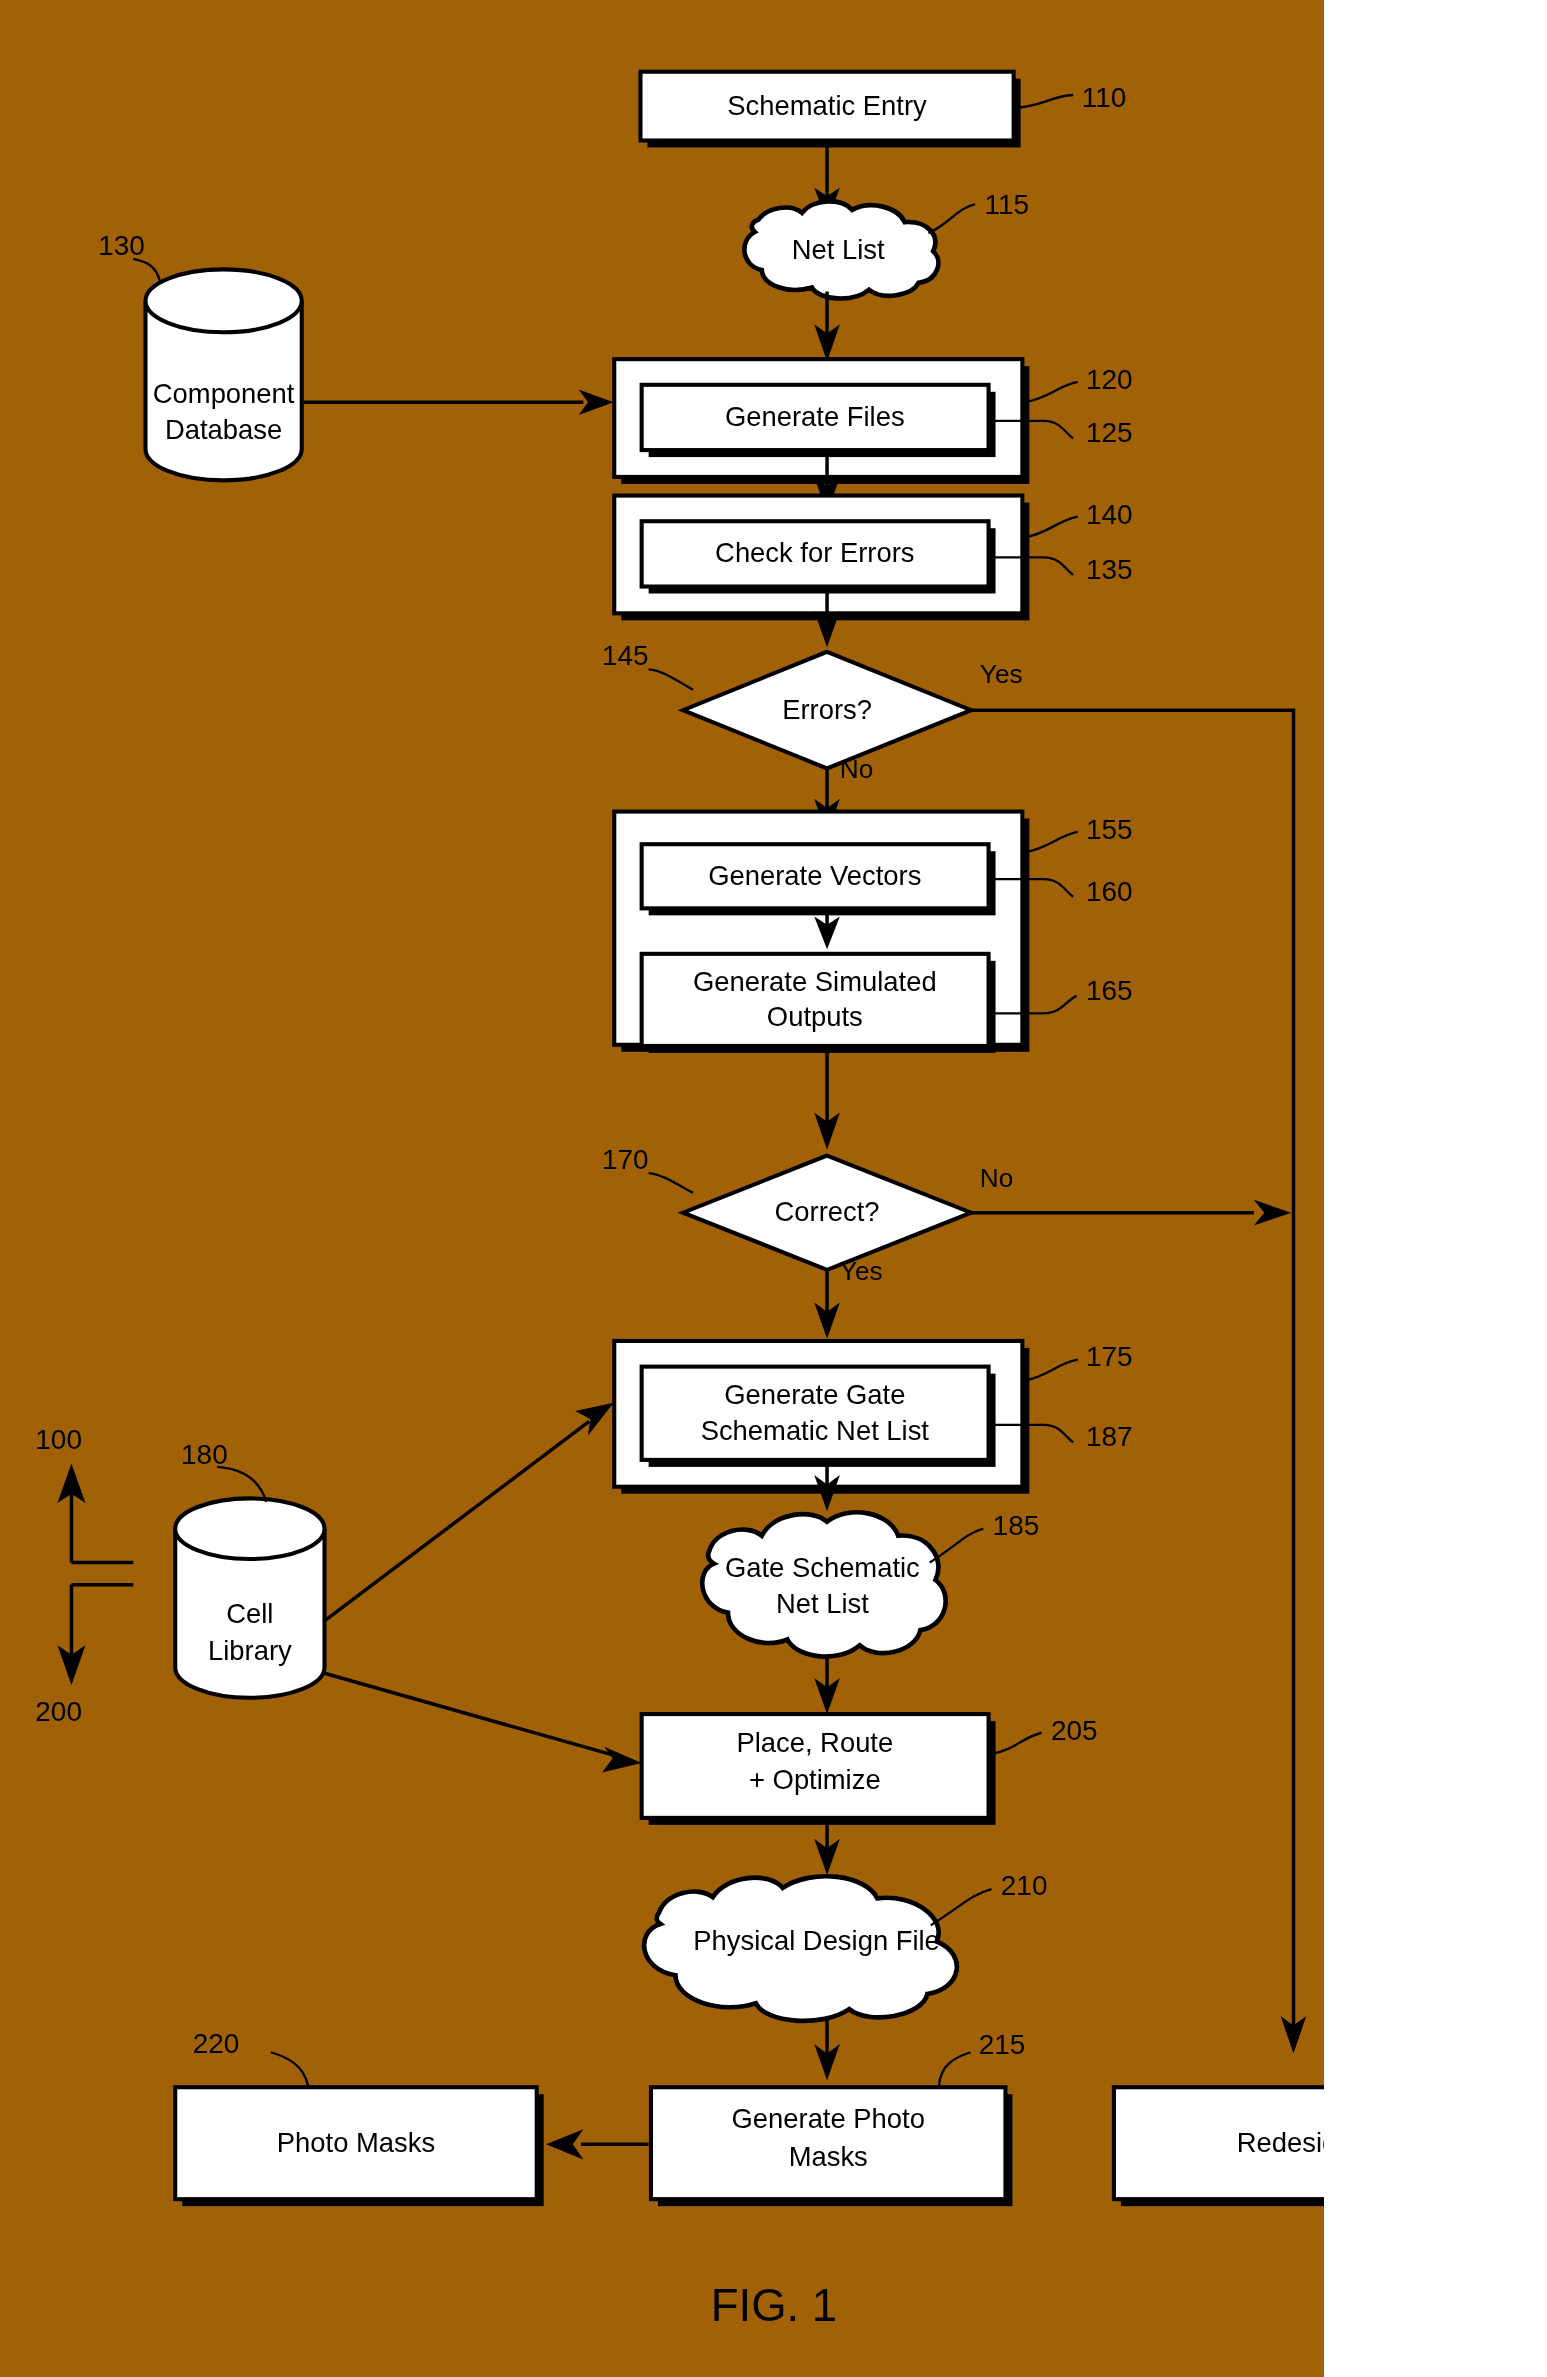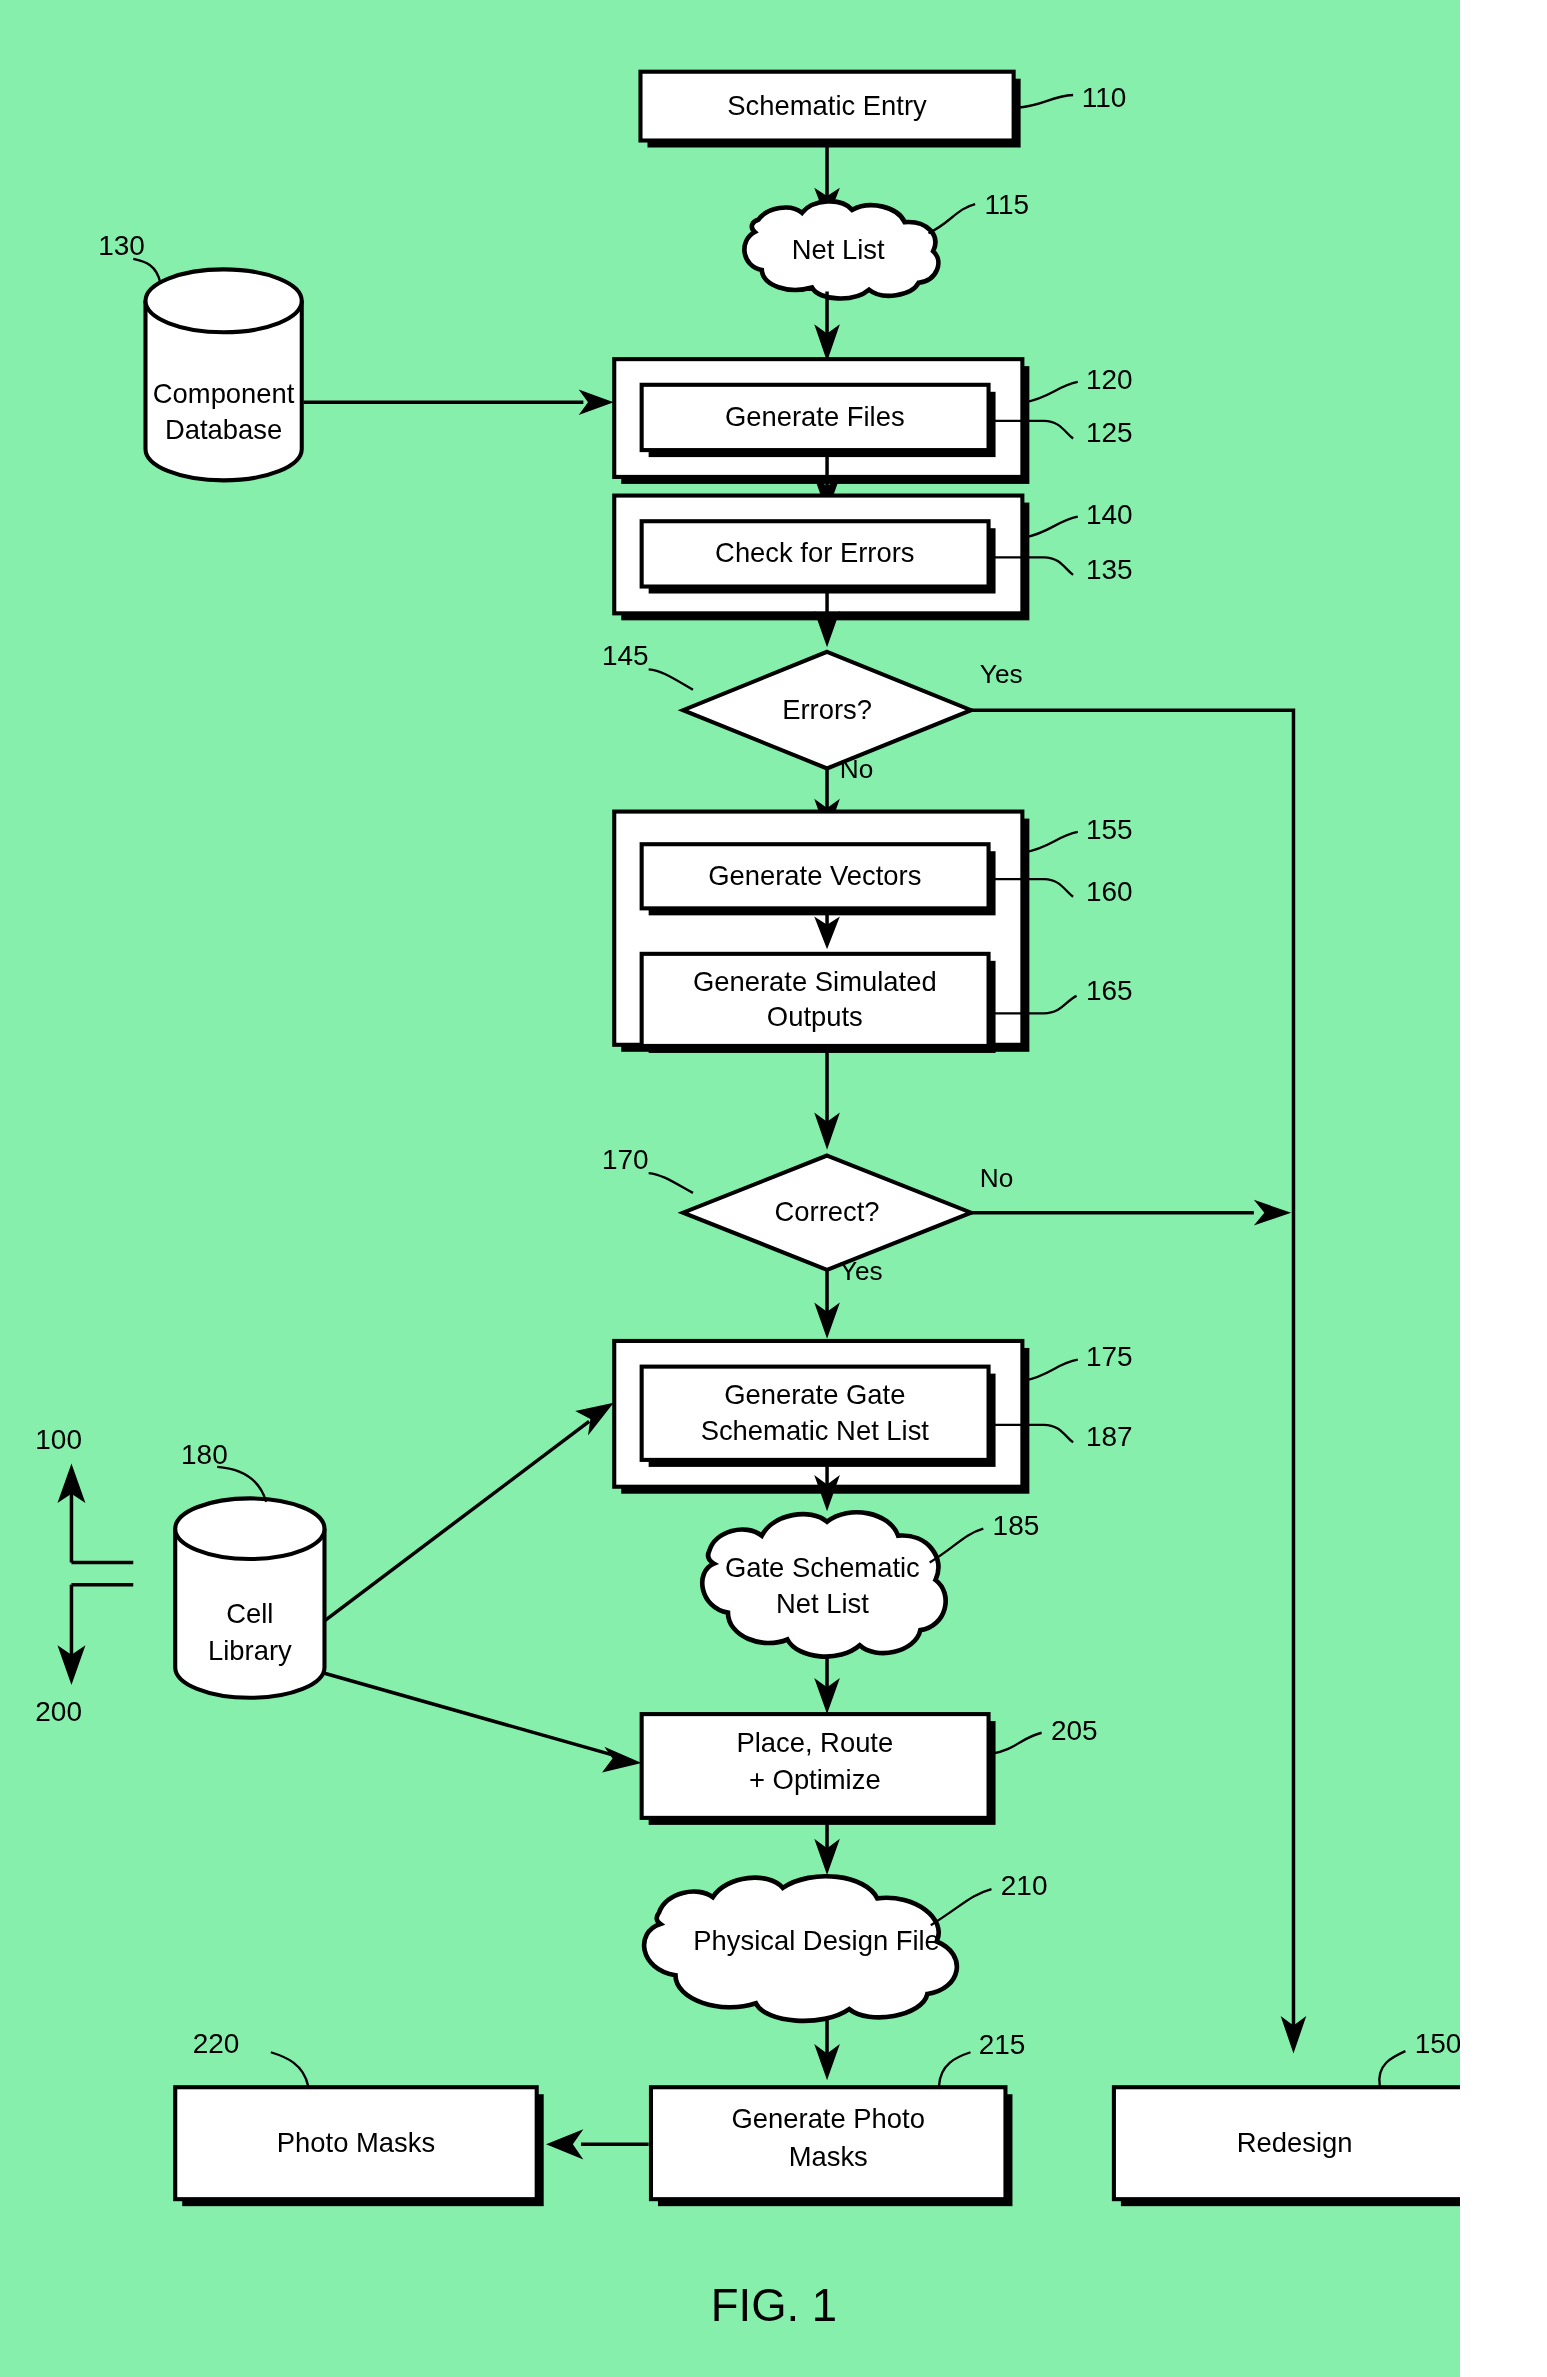--- a/index.html
+++ b/index.html
@@ -6,23 +6,23 @@
   html, body {
     margin: 0;
     padding: 0;
     background: #ffffff;
   }
   body {
     font-family: "Liberation Sans", sans-serif;
   }
   #page {
     position: relative;
-    width: 1460px;
+    width: 1324px;
     height: 2377px;
-    background: #86efac;
+    background: #a16207;
     overflow: hidden;
   }
   #figure-svg {
     position: absolute;
     top: 0;
     left: 0;
     width: 1548px;
     height: 2377px;
   }
   

